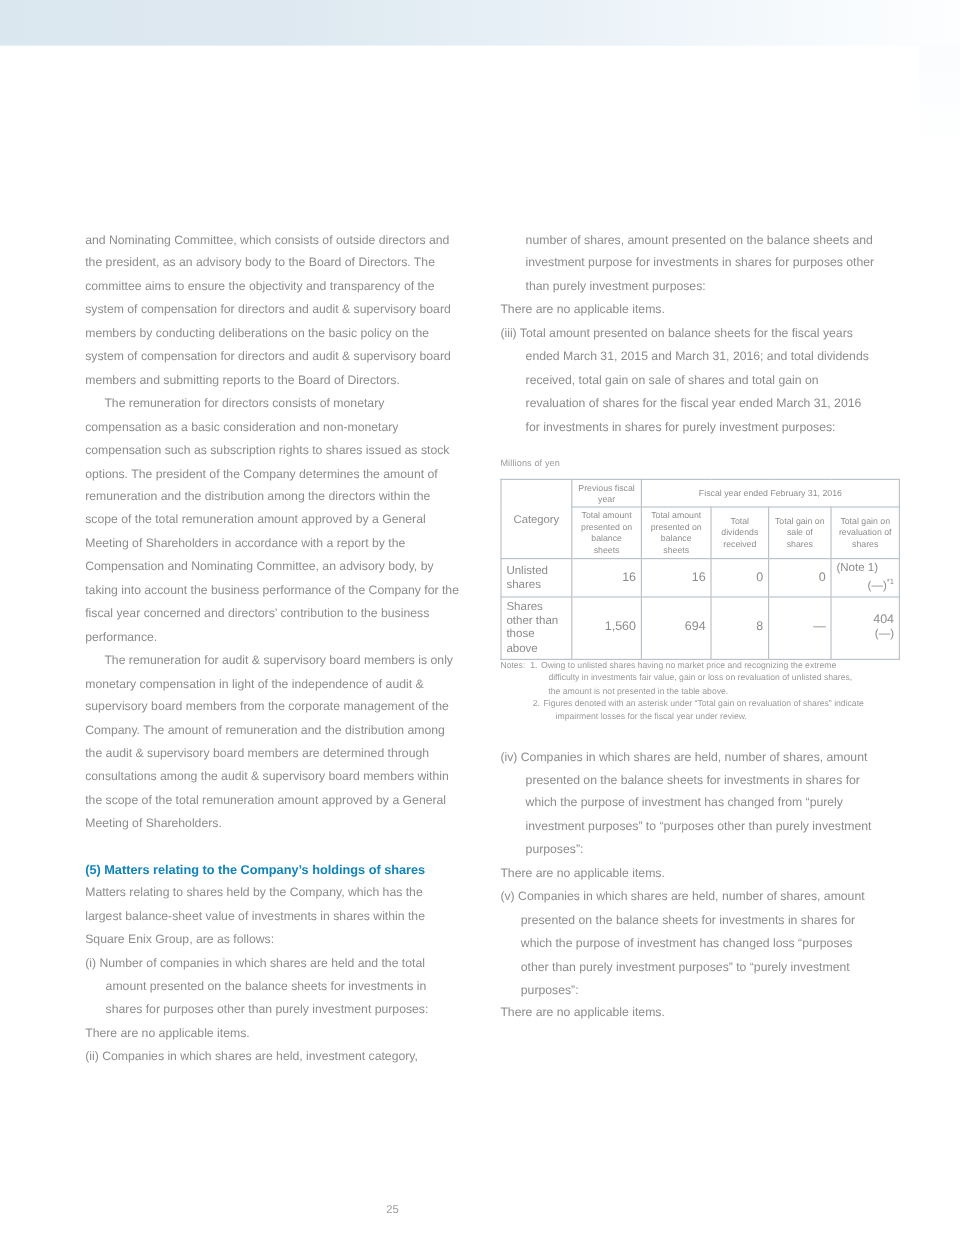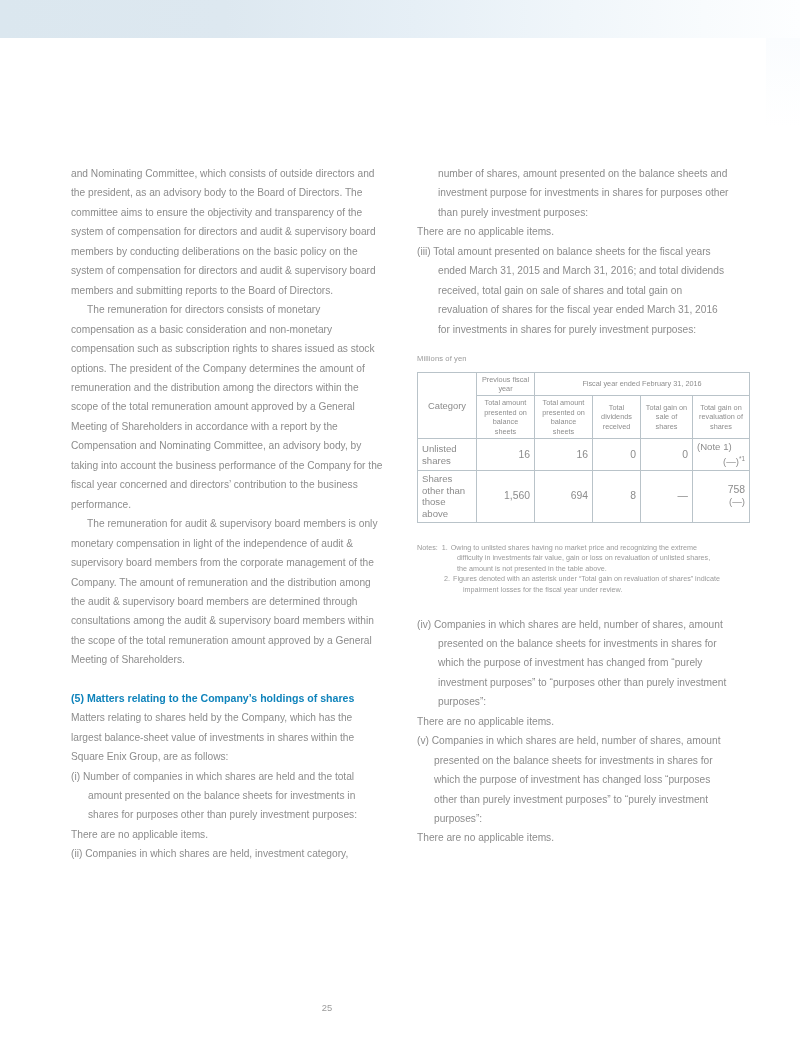--- a/index.html
+++ b/index.html
@@ -32,21 +32,21 @@
   
   #edge-wash {
     position: absolute;
     right: 0; top: 38px;
     width: 34px; height: 90px;
     background: linear-gradient(to bottom, #fafcfe 0%, #ffffff 100%);
   }
 
   .col {
     position: absolute;
-    top: 164px;
+    top: 191px;
     width: 313px;
     color: #8c8c8c;
     font-size: 10.2px;
     line-height: 19.45px;
   }
   #col-left  { left: 71px; }
   #col-right { left: 417px; }
 
   p.para {
     margin: 0;
@@ -129,21 +129,21 @@
     display: block;
     font-size: 9.6px;
     text-align: left;
   }
   sup.ast {
     font-size: 6.4px;
     vertical-align: super;
   }
 
   .notes {
-    margin-top: 20px;
+    margin-top: 0;
     font-size: 7.2px;
     line-height: 10.6px;
     color: #9a9a9a;
   }
   .notes .nrow {
     display: flex;
   }
   .notes .nlabel { white-space: nowrap; }
   .notes .nbody { }
   .notes .ind1 { padding-left: 27px; }
@@ -236,21 +236,21 @@
             </td>
           </tr>
 
           <tr>
             <td class="rowlabel">Shares other than those above</td>
             <td class="num">1,560</td>
             <td class="num">694</td>
             <td class="num">8</td>
             <td class="num">—</td>
             <td class="num">
-              <span>758</span>
+              <span>404</span>
               <span class="sub">(—)</span>
             </td>
           </tr>
         </tbody>
       </table>
 
       <div class="notes">
         <div class="nrow">
           <span class="nlabel">Notes:</span>
           <span style="width:4px"></span>

